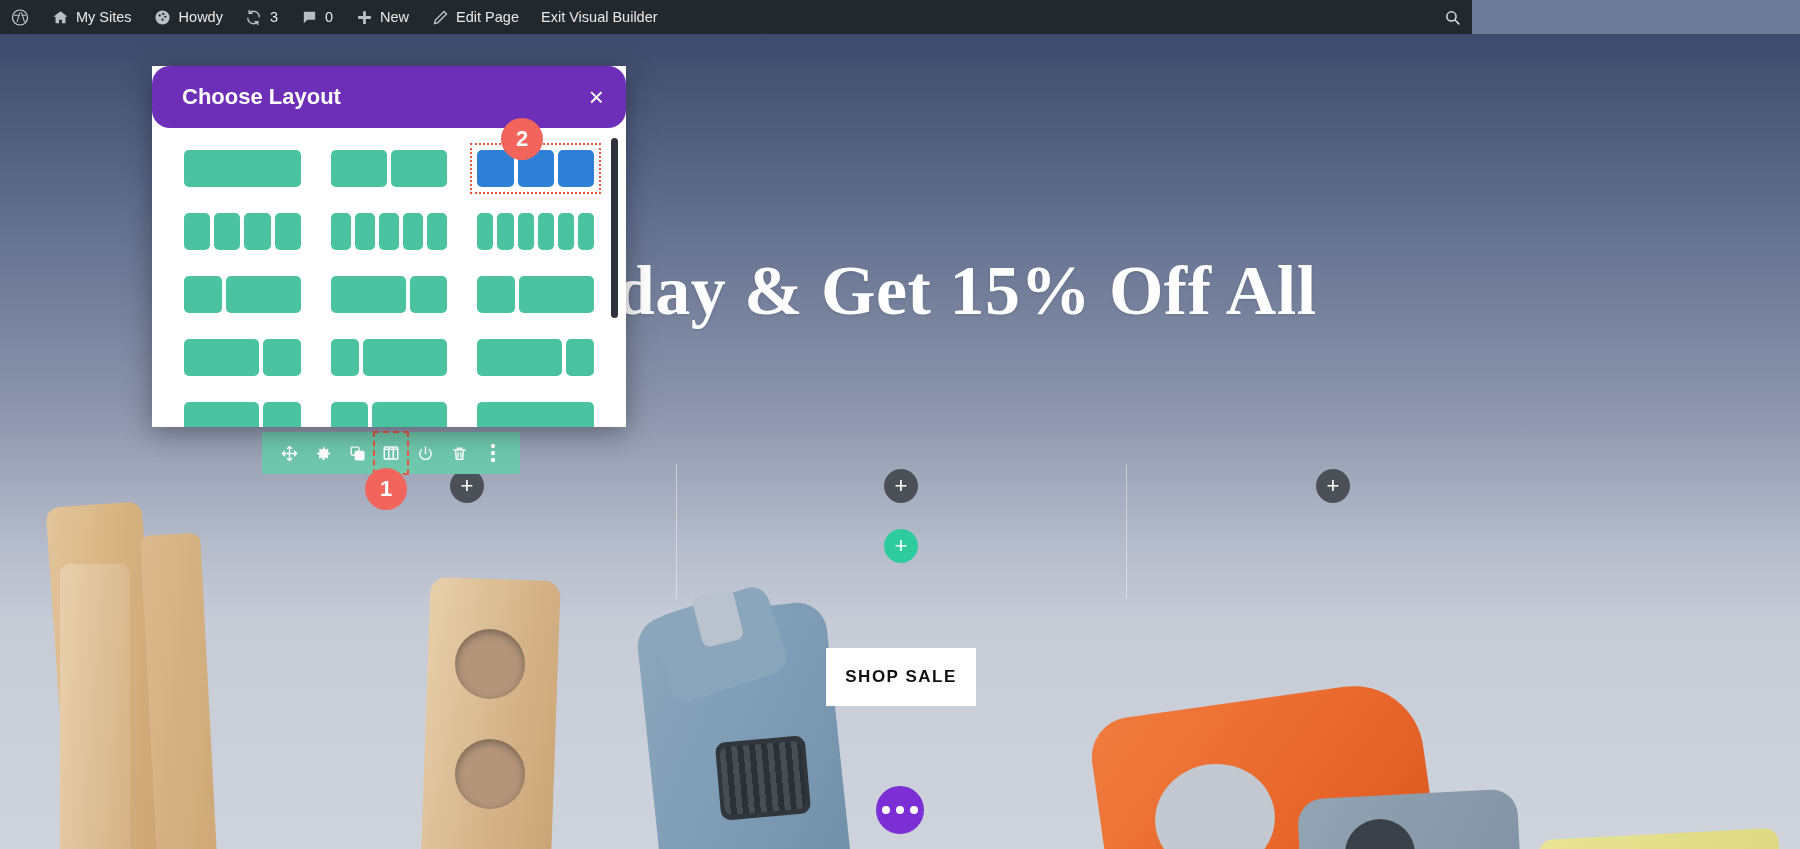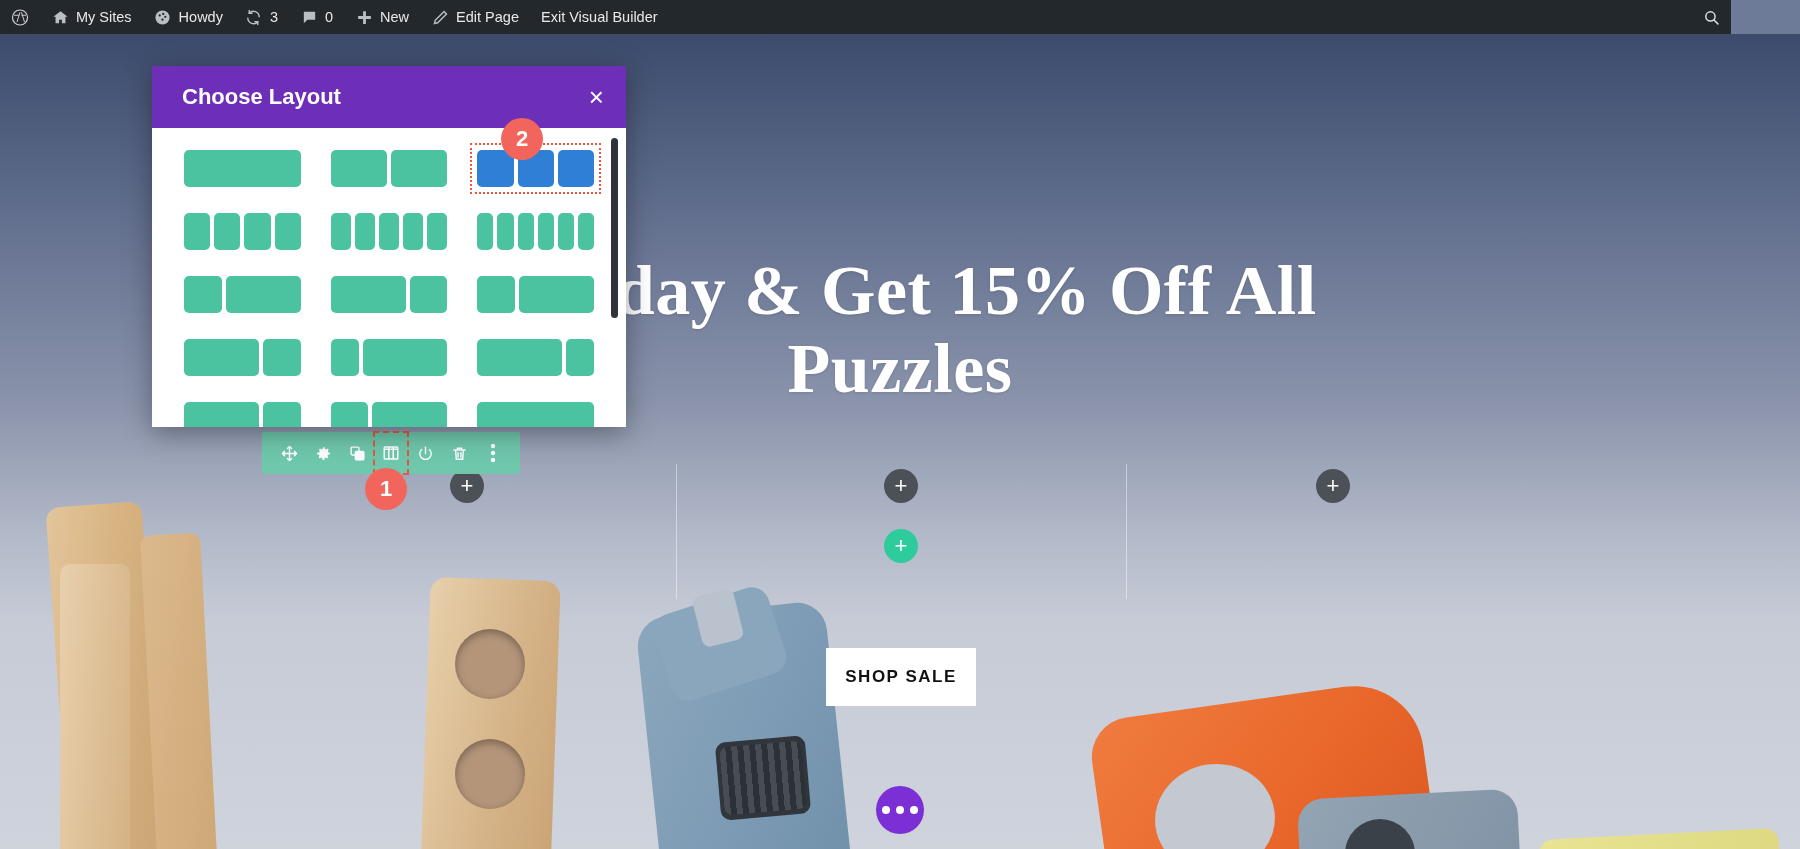--- a/index.html
+++ b/index.html
@@ -164,20 +164,21 @@
     position: absolute; left: 152px; top: 66px;
     width: 474px; height: 361px;
     background: #ffffff;
     box-shadow: 0 6px 26px rgba(0,0,0,.35);
     z-index: 50;
   }
   #modal-header {
     height: 62px; background: #6d2eb8;
     display: flex; align-items: center; justify-content: space-between;
     padding: 0 22px 0 30px;
+    border-radius: 18px;
   }
   #modal-title {
     color: #fff; font-size: 22px; font-weight: bold;
   }
   #modal-close {
     color: #fff; font-size: 26px; line-height: 1; cursor: pointer;
     font-weight: 300;
   }
   #modal-body {
     position: relative; height: 299px; overflow: hidden;
@@ -206,21 +207,21 @@
     position: absolute; width: 42px; height: 42px; border-radius: 50%;
     background: #f2655c; color: #fff;
     display: flex; align-items: center; justify-content: center;
     font-size: 22px; font-weight: bold; z-index: 60;
   }
   #marker-1 { left: 365px; top: 468px; }
   #marker-2 { left: 501px; top: 118px; }
 
   
   #adminbar {
-    position: absolute; left: 0; top: 0; width: 1731px; height: 34px;
+    position: absolute; left: 0; top: 0; width: 1472px; height: 34px;
     background: #23282d; color: #eeeeee;
     display: flex; align-items: center; font-size: 14.5px;
     z-index: 100;
   }
   .ab-item {
     display: flex; align-items: center; gap: 7px;
     padding: 0 11px; height: 34px; cursor: pointer; white-space: nowrap;
   }
   .ab-item .label { color: #e8e8e8; }
   .ab-spacer { flex: 1; }
@@ -250,21 +251,20 @@
   <div class="shape" id="wrench-grip"></div>
   <div class="shape" id="wrench-grip-lines"></div>
   <div class="shape" id="orange-tool"></div>
   <div class="shape" id="orange-hole"></div>
   <div class="shape" id="grey-tool"></div>
   <div class="shape" id="grey-tool-dark"></div>
   <div class="shape" id="yellow-tool"></div>
 
   <div id="hero-heading">
     <div>p Today &amp; Get 15% Off All</div>
-    <div>Puzzles</div>
   </div>
 
   <div class="guide" style="left:676px;"></div>
   <div class="guide" style="left:1126px;"></div>
 
   <div id="shop-sale-btn">SHOP SALE</div>
 </div>
 
 <div class="round-btn plus-grey" style="left:450px;  top:469px;">+</div>
 <div class="round-btn plus-grey" style="left:884px;  top:469px;">+</div>

